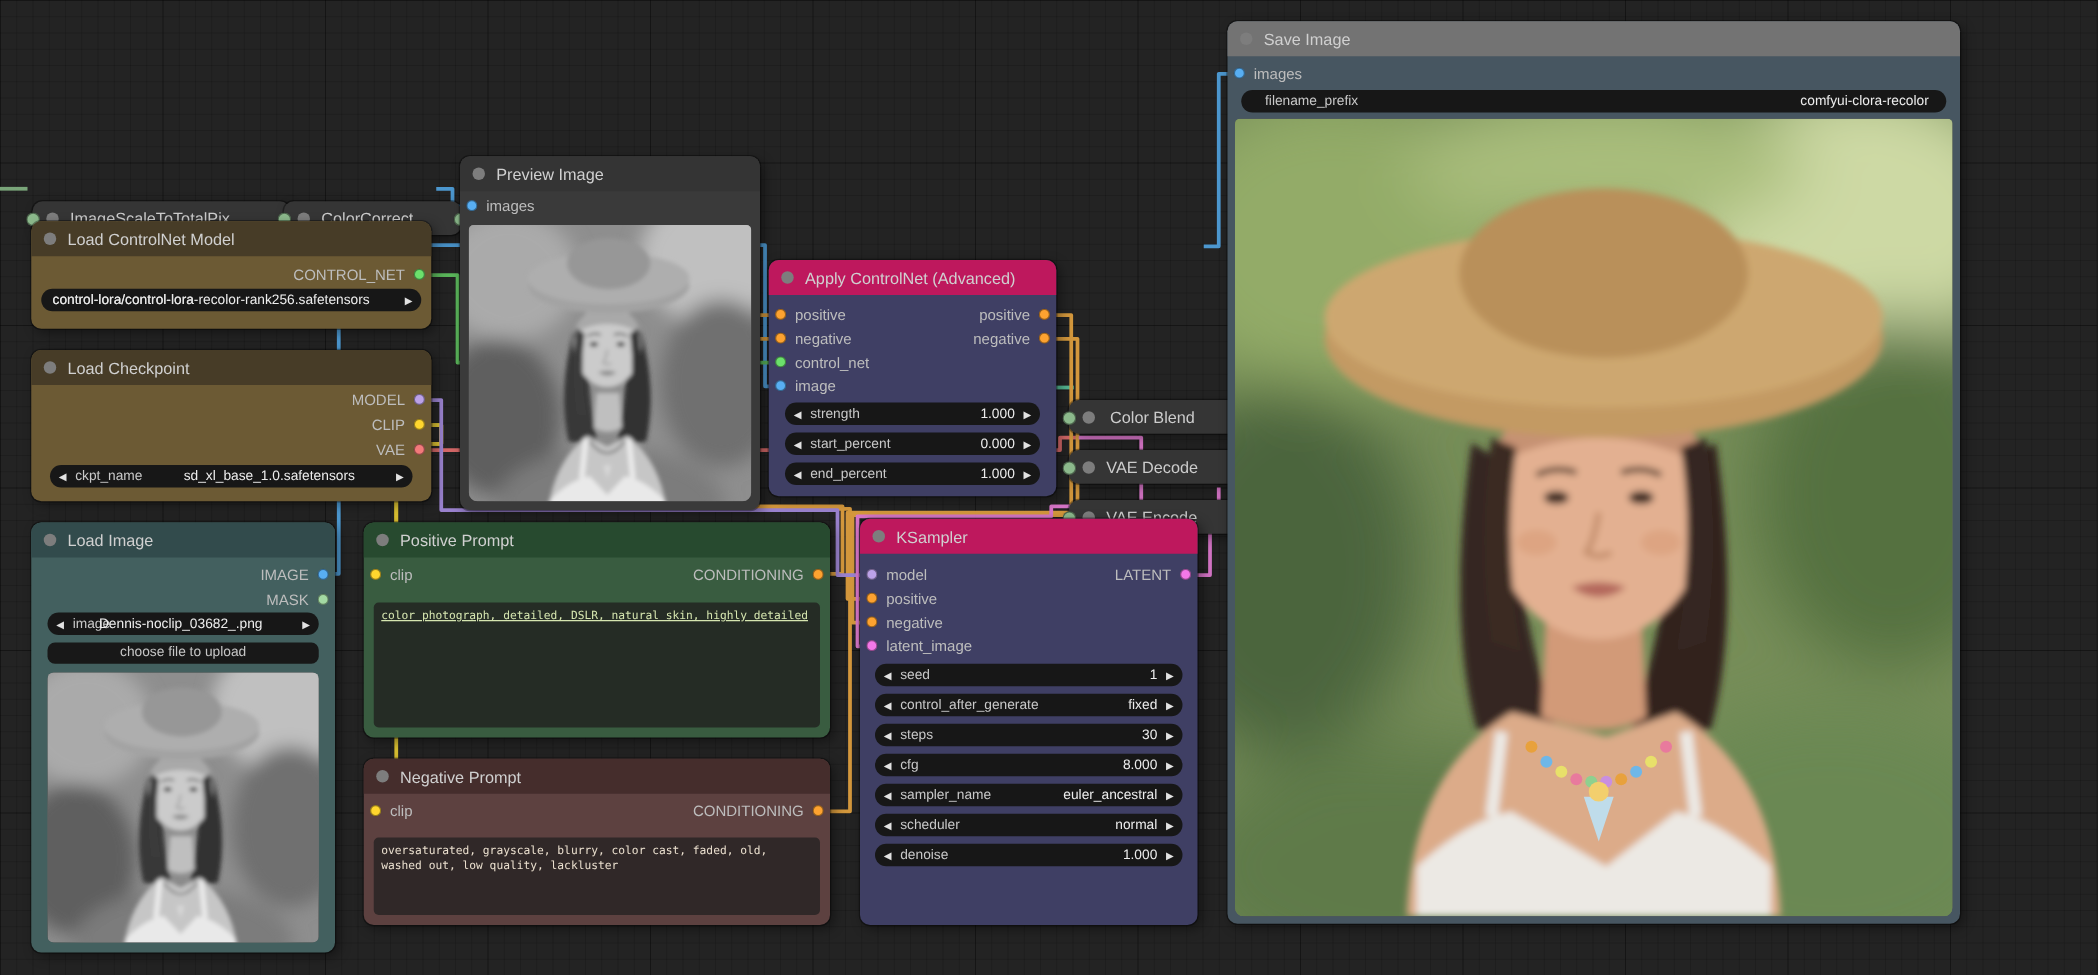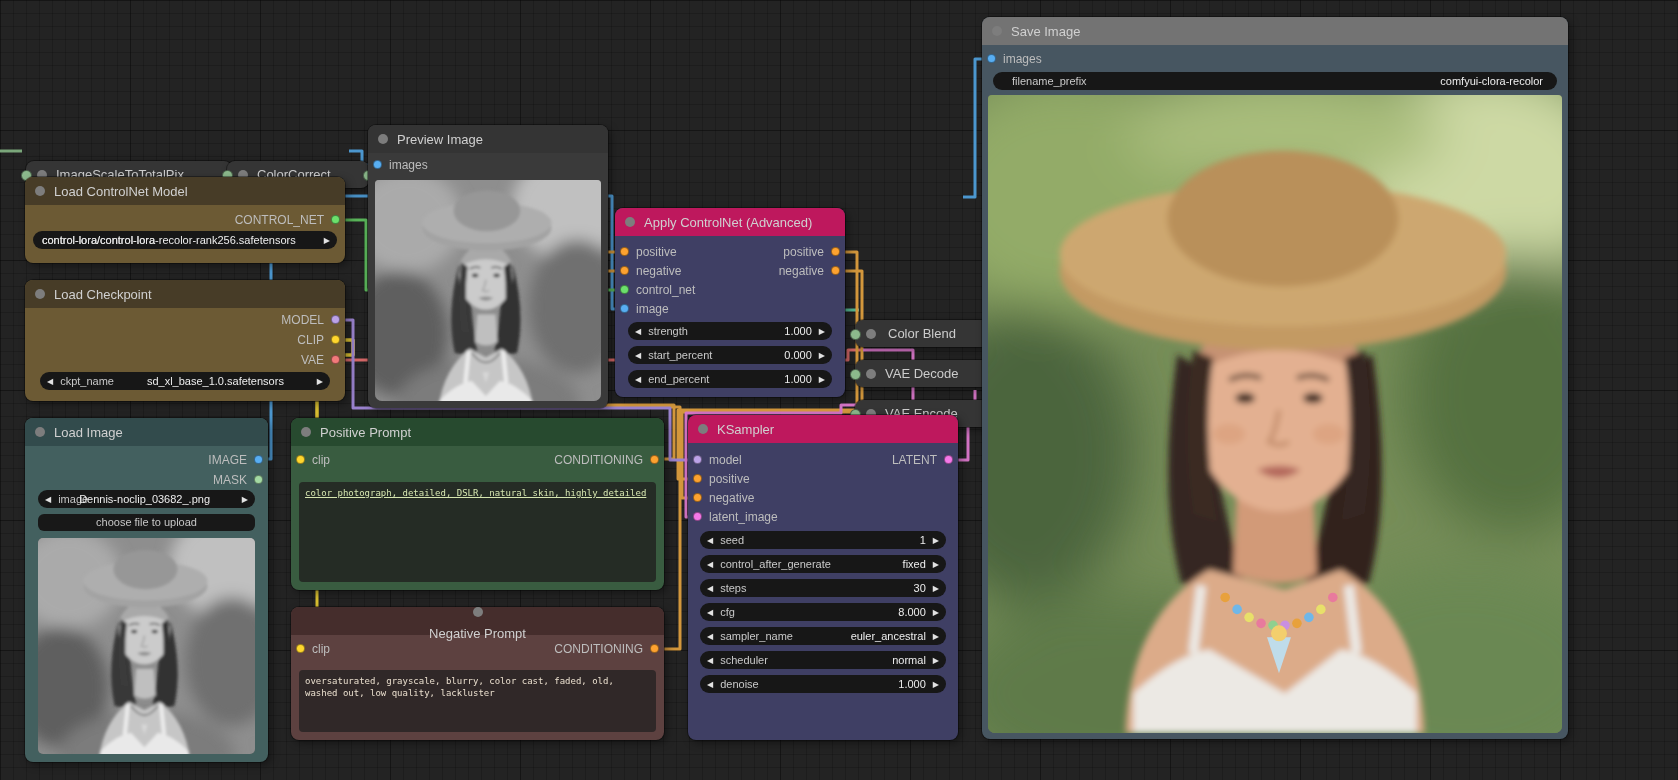--- a/index.html
+++ b/index.html
@@ -45,21 +45,21 @@
     text-align:center;font-size:11px;color:#c6c6c6;}
   .nimg{position:absolute;overflow:hidden;border-radius:5px;background:#555;}
   .nimg svg{display:block;}
   .textarea{position:absolute;border-radius:4px;font-family:"DejaVu Sans Mono",monospace;
     font-size:9px;line-height:12px;padding:5px 6px;box-sizing:border-box;white-space:pre-wrap;overflow:hidden;}
   
   .n-gray{background:#3a3a3a;} .n-gray .titlebar{background:#343434;}
   .n-brown{background:#6c5a34;} .n-brown .titlebar{background:#473c27;}
   .n-teal{background:#43605f;} .n-teal .titlebar{background:#324b4c;}
   .n-green{background:#395c40;} .n-green .titlebar{background:#274a2f;}
-  .n-maroon{background:#5d4140;} .n-maroon .titlebar{background:#452d2c;flex-direction:column;}
+  .n-maroon{background:#5d4140;} .n-maroon .titlebar{background:#452d2c;}
   .n-purp{background:#3f3f64;} .n-purp .titlebar{background:#be185d;align-items:center;}
   .n-slate{background:#475661;} .n-slate .titlebar{background:#737373;}
   .ta-green{background:#252c25;color:#d6e6b0;text-decoration:underline;}
   .ta-red{background:#302828;color:#eadfce;}
 </style>
 </head>
 <body>
 
 <div id="canvas">
 

